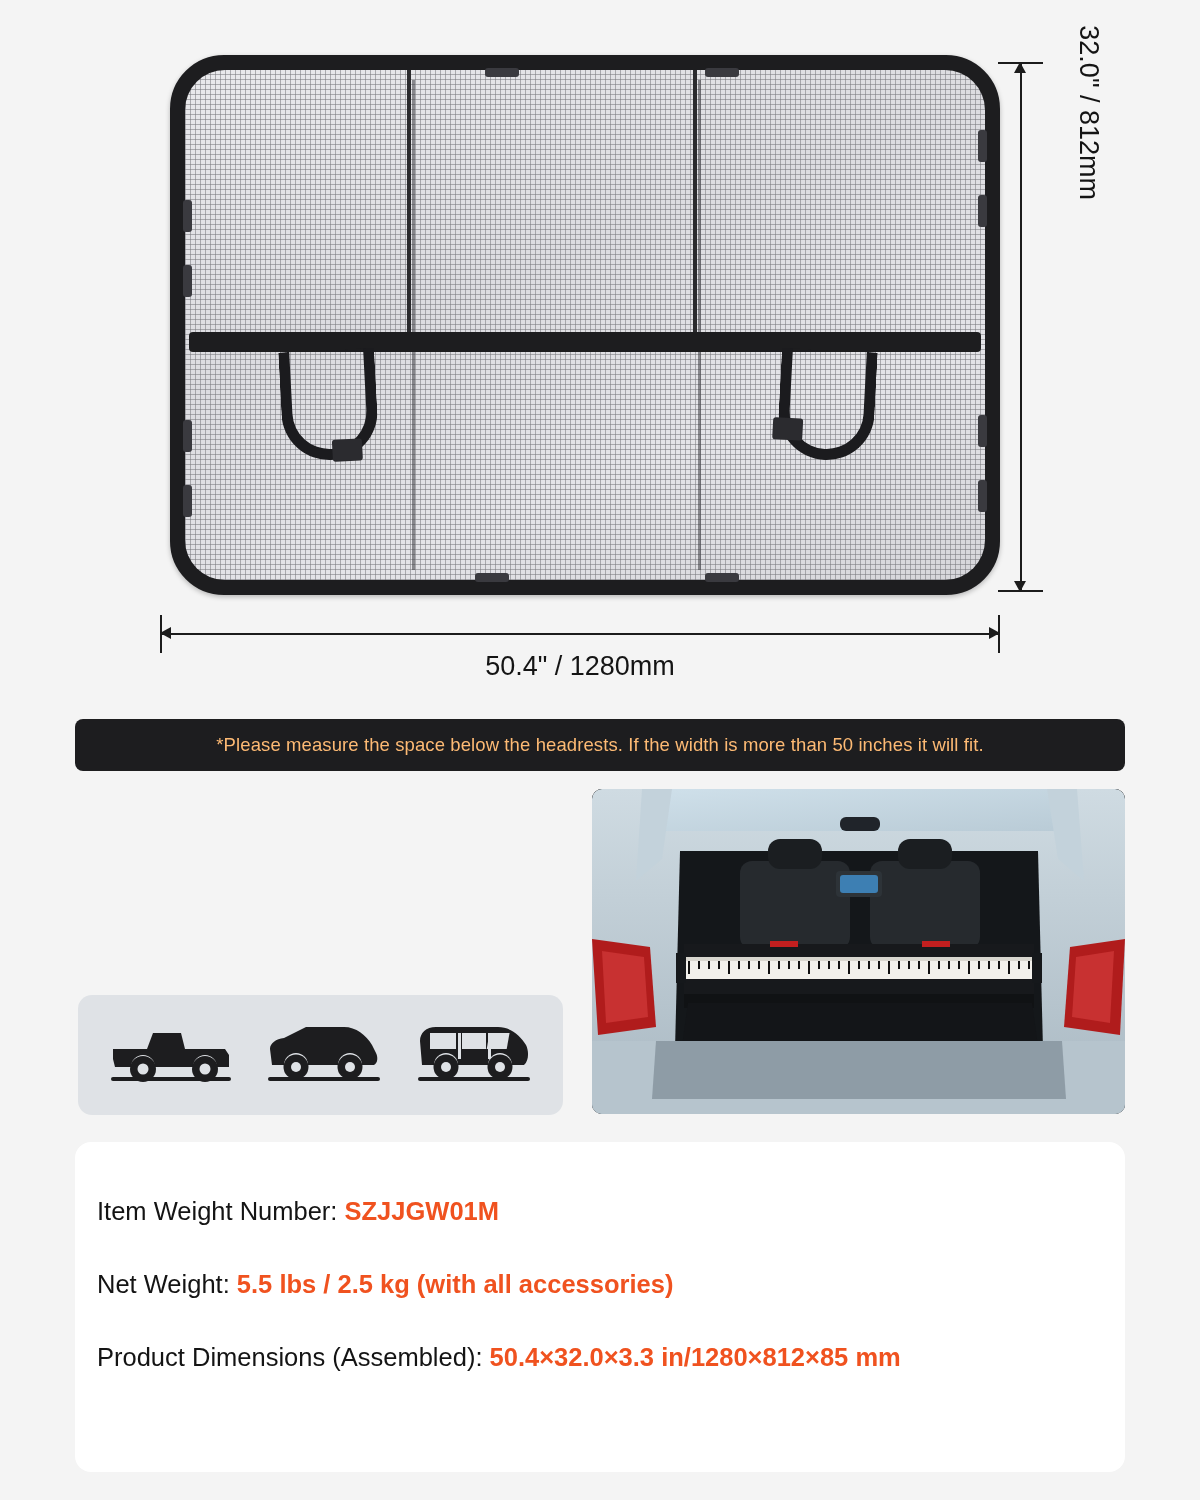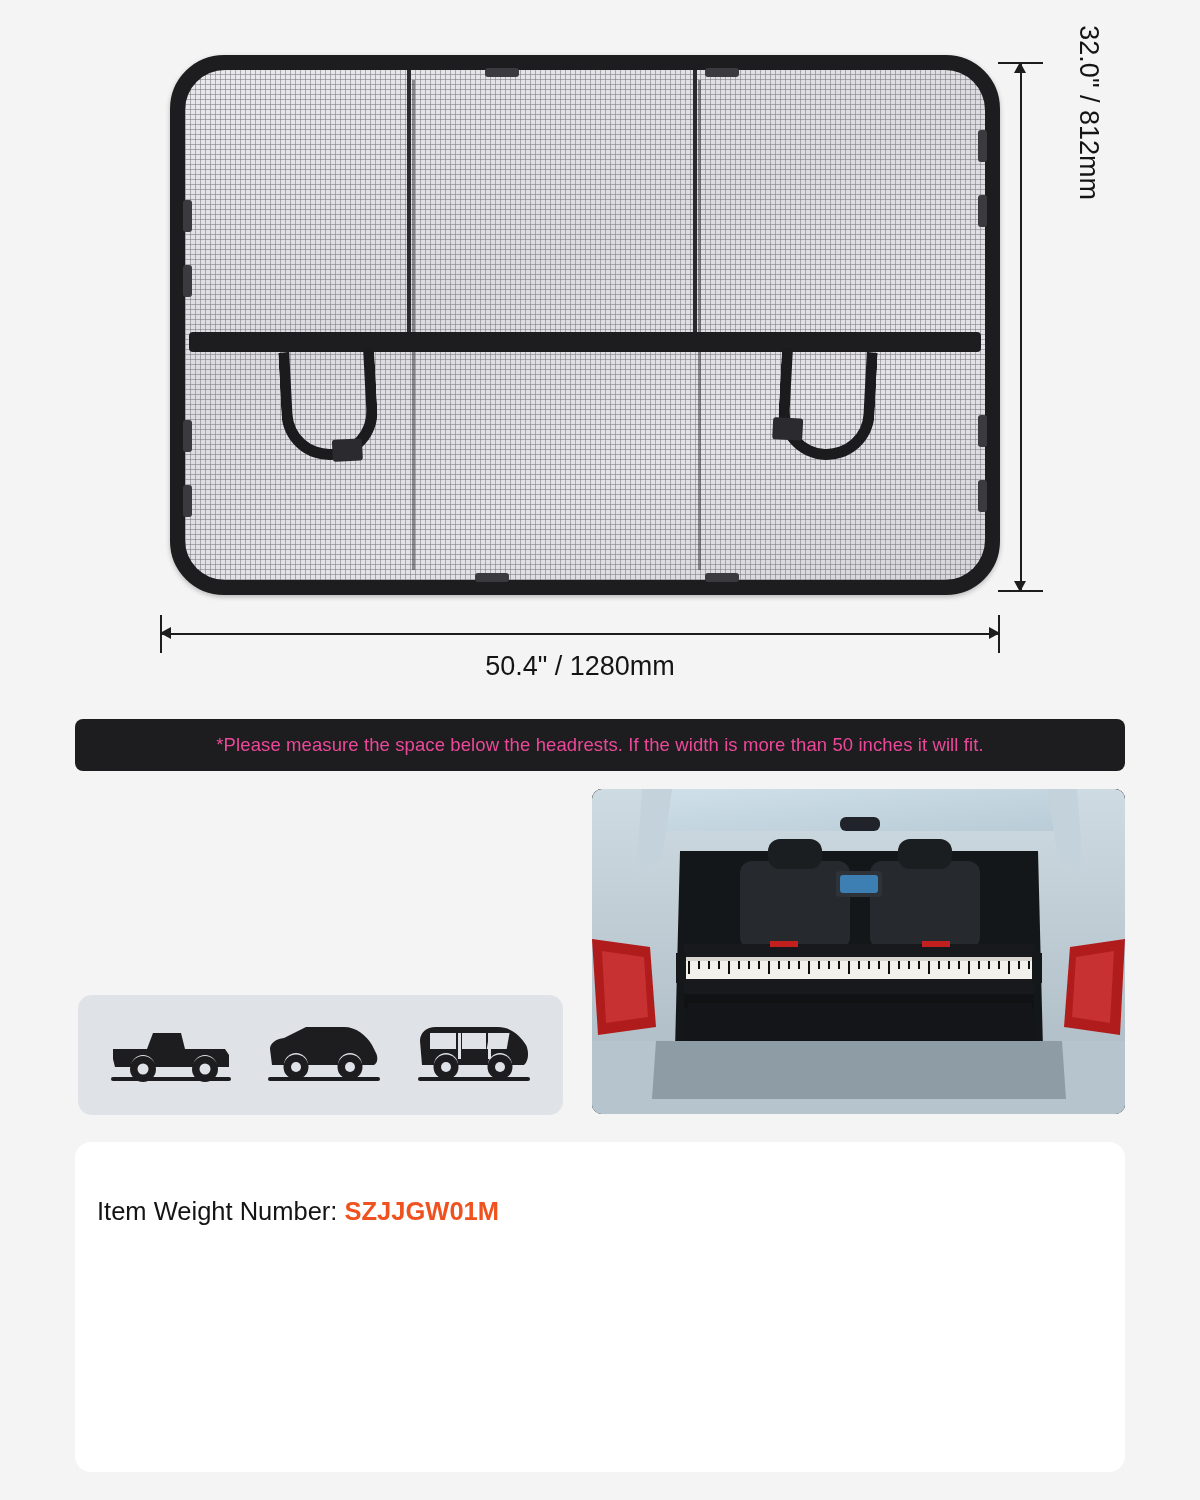--- a/index.html
+++ b/index.html
@@ -177,21 +177,21 @@
     left: 75px; top: 719px;
     width: 1050px; height: 52px;
     background: #1d1d1f;
     border-radius: 8px;
     display: flex;
     align-items: center;
     justify-content: center;
     padding: 0 18px;
   }
   .note-bar span {
-    color: #ec4899;
+    color: #fdba74;
     font-size: 18.5px;
     letter-spacing: .1px;
   }
 
   
   .fit-col {
     position: absolute;
     left: 75px; top: 820px;
     width: 500px;
   }
@@ -443,15 +443,21 @@
 
       <path d="M0 252 H533 V325 H0 Z" fill="#b6c4cd"></path>
       <path d="M64 252 H470 L474 310 H60 Z" fill="#8e9ca6"></path>
     </svg>
   </div>
 
   <div class="spec-card">
     <div class="spec-row">
       <span>Item Weight Number: </span><span class="val">SZJJGW01M</span>
     </div>
+    <div class="spec-row">
+      <span>Net Weight: </span><span class="val">5.5 lbs / 2.5 kg (with all accessories)</span>
+    </div>
+    <div class="spec-row">
+      <span>Product Dimensions (Assembled): </span><span class="val">50.4×32.0×3.3 in/1280×812×85 mm</span>
+    </div>
   </div>
 
 </div>
 
 </body></html>

